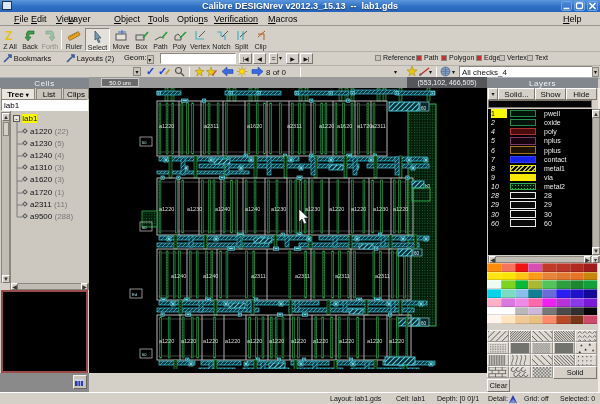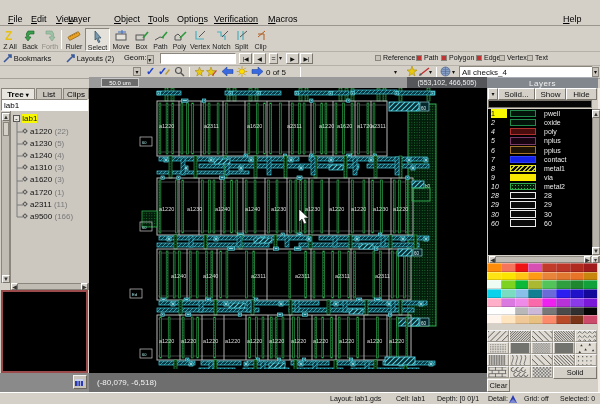--- a/index.html
+++ b/index.html
@@ -73,22 +73,37 @@
 .pt{display:inline-block;vertical-align:top;margin:0;border:1px solid #9a968e;border-top-color:#f2f2f2;border-left-color:#f2f2f2;}
 
 #coordstrip{left:89px;top:373px;width:398px;height:19px;background:#6e6e6e;color:#f2f2f2;font-size:8px;line-height:19px;}
 #leftbottom{left:0;top:373px;width:89px;height:19px;background:#8a8a8a;}
 #statusbar{left:0;top:392px;width:600px;height:12px;background:#d4d0c8;border-top:1px solid #fff;font-size:7px;color:#111;}
 #statusbar span{position:absolute;top:2px;}
 #canvas > svg{display:block;}
 </style></head>
 <body>
 <div id="app">
+  <div id="title" class="abs"><span class="wicon"></span>Calibre DESIGNrev v2012.3_15.13&nbsp; --&nbsp; lab1.gds
+    <span class="wbtn" style="right:28px;">
+        <svg width="9" height="8" style="display:block;margin:0 auto;">
+          <path d="M1.5,6.5 h6" stroke="#fff" stroke-width="1.6"></path>
+        </svg>
+      </span><span class="wbtn" style="right:15px;">
+        <svg width="9" height="8" style="display:block;margin:0 auto;">
+          <rect x="1.5" y="1" width="6" height="5.5" rx="1" fill="none" stroke="#fff" stroke-width="1.4"></rect>
+        </svg>
+      </span><span class="wbtn" style="right:2px;">
+        <svg width="9" height="8" style="display:block;margin:0 auto;">
+          <path d="M1.5,1 L7.5,7 M7.5,1 L1.5,7" stroke="#fff" stroke-width="1.6"></path>
+        </svg>
+      </span>
+  </div>
   <div id="menubar" class="abs">
-    <span style="left:8px;"><span class="u">F</span>ile</span>
+    <span style="left:14px;"><span class="u">F</span>ile</span>
     <span style="left:31px;"><span class="u">E</span>dit</span>
     <span style="left:56px;"><span class="u">V</span>iew</span>
     <span style="left:68px;"><span class="u">L</span>ayer</span>
     <span style="left:114px;"><span class="u">O</span>bject</span>
     <span style="left:148px;"><span class="u">T</span>ools</span>
     <span style="left:177px;">Optio<span class="u">n</span>s</span>
     <span style="left:214px;text-decoration:underline;">Verifica<span class="u">t</span>ion</span>
     <span style="left:268px;"><span class="u">M</span>acros</span>
     <span style="left:563px;"><span class="u">H</span>elp</span>
   </div>
@@ -226,40 +241,41 @@
         </svg></span>
     <span class="it" style="left:236px;top:0px;"><svg width="12" height="11">
           <circle cx="6" cy="5.5" r="2.6" fill="#ffe000" stroke="#c09000" stroke-width="0.6"></circle>
           <g stroke="#c09000" stroke-width="0.8">
             <path d="M6,0.3 v1.8 M6,9 v1.8 M0.8,5.5 h1.8 M9.4,5.5 h1.8 M2.3,1.8 l1.3,1.3 M8.4,8 l1.3,1.3 M2.3,9.3 l1.3,-1.3 M8.4,3.1 l1.3,-1.3"></path>
           </g>
         </svg></span>
     <span class="it" style="left:251px;top:0px;"><svg width="12" height="11">
           <path d="M1,3.5 L7,3.5 7,1 12,5.5 7,10 7,7.5 1,7.5z" fill="#3a6ae0" stroke="#1a3a90" stroke-width="0.5"></path>
         </svg></span>
-    <span class="it" style="left:266px;top:2px;">0 of 5</span>
+    <span class="it" style="left:266px;top:2px;">8 of 0</span>
     <span class="vsep" style="left:300px;top:1px;height:10px;"></span>
     <span class="it" style="left:394px;top:2px;font-size:6px;">▾</span>
       <span class="it" style="left:406px;top:0px;"><svg width="13" height="11">
           <path d="M6,0 L7.3,3.8 11,4 8,6.4 9,10 6,7.8 3,10 4,6.4 1,4 4.7,3.8z" fill="#e8c810" stroke="#a08000" stroke-width="0.5"></path>
         </svg></span>
     <span class="it" style="left:418px;top:0px;"><svg width="13" height="11">
           <path d="M2,9 L11,2" stroke="#c03030" stroke-width="1.4"></path>
           <path d="M1,10 l3,-1 -2,-2z" fill="#555"></path>
         </svg></span>
     <span class="it" style="left:429px;top:2px;font-size:6px;">▾</span>
     <span class="vsep" style="left:436px;top:1px;height:10px;"></span>
     <span class="it" style="left:440px;top:0px;"><svg width="12" height="11">
           <circle cx="5.5" cy="5.5" r="4.5" fill="#8aa2c8" stroke="#4a6288" stroke-width="0.7"></circle>
           <path d="M1,5.5 h9 M5.5,1 v9 M2,3 q3.5,2 7,0 M2,8 q3.5,-2 7,0" stroke="#4a6288" stroke-width="0.5" fill="none"></path>
         </svg></span>
     <span class="it" style="left:452px;top:2px;font-size:6px;">▾</span>
     <span class="it entry" style="left:459px;top:0px;width:134px;height:12px;font-size:8px;line-height:11px;padding-left:2px;">All checks_4</span>
     <span class="it" style="left:592px;top:1px;"><span style="display:inline-block;width:7px;height:10px;background:#c8c4bc;border:1px solid #8a867e;font-size:6px;line-height:9px;text-align:center;">▾</span></span>
   </div>
+  <div id="cellshdr" class="abs hdr">Cells</div>
   <div id="scalestrip" class="abs" style="background:#9a9a9a;height:13px;">
     <span style="position:absolute;left:12px;top:1px;width:38px;height:9px;background:#6a6a6a;border:1px solid #c8c8c8;color:#fff;font-size:6px;text-align:center;line-height:8px;">50.0 um</span>
     <span style="position:absolute;right:0px;top:0px;width:80px;height:11px;background:#55565a;color:#f0f0f0;font-size:7px;line-height:11px;text-align:center;">(553,102, 466,505)</span>
   </div>
   <div id="layershdr" class="abs hdr">Layers</div>
 
   <div id="leftp" class="abs">
     <span class="tab act" style="left:1px;width:34px;">Tree <span style="font-size:6px;">▾</span></span>
     <span class="tab" style="left:36px;width:26px;">List</span>
     <span class="tab" style="left:63px;width:26px;">Clips</span>
@@ -271,21 +287,21 @@
     </div>
     <div id="treebox">
       <div class="ti" style="left:2px;top:3px;"><span style="display:inline-block;width:7px;height:7px;border:1px solid #555;background:#e8e5df;font-size:7px;line-height:6px;text-align:center;vertical-align:0px;">-</span> <span class="yel">lab1</span></div>
       <div class="ti" style="left:12px;top:15.5px;"><span class="diam"></span>a1220 <span class="cnt">(22)</span></div>
       <div class="ti" style="left:12px;top:27.7px;"><span class="diam"></span>a1230 <span class="cnt">(5)</span></div>
       <div class="ti" style="left:12px;top:39.9px;"><span class="diam"></span>a1240 <span class="cnt">(4)</span></div>
       <div class="ti" style="left:12px;top:52.1px;"><span class="diam"></span>a1310 <span class="cnt">(3)</span></div>
       <div class="ti" style="left:12px;top:64.3px;"><span class="diam"></span>a1620 <span class="cnt">(3)</span></div>
       <div class="ti" style="left:12px;top:76.5px;"><span class="diam"></span>a1720 <span class="cnt">(1)</span></div>
       <div class="ti" style="left:12px;top:88.7px;"><span class="diam"></span>a2311 <span class="cnt">(11)</span></div>
-      <div class="ti" style="left:12px;top:100.9px;"><span class="diam"></span>a9500 <span class="cnt">(166)</span></div>
+      <div class="ti" style="left:12px;top:100.9px;"><span class="diam"></span>a9500 <span class="cnt">(288)</span></div>
       <svg style="position:absolute;left:5px;top:10px;" width="10" height="98">
           <path d="M1,0 V96 M1,11 h6 M1,23 h6 M1,35 h6 M1,47 h6 M1,60 h6 M1,72 h6 M1,84 h6 M1,96 h6" stroke="#7a7a7a" stroke-width="1" fill="none"></path>
         </svg>
     </div>
     <div class="vscroll" style="left:10px;top:195px;width:79px;height:7px;">
       <span class="sb-btn" style="left:0px;top:-1px;width:7px;height:7px;line-height:6px;">◀</span>
       <span class="sb-btn" style="right:0px;top:-1px;width:7px;height:7px;line-height:6px;">▶</span>
     </div>
     <div id="preview"></div>
   </div>
@@ -1290,23 +1306,20 @@
   </div>
 
   <div id="leftbottom" class="abs">
     <span style="position:absolute;right:2px;top:2px;width:14px;height:14px;background:#c8c4bc;border:1px solid #f2f2f2;border-right-color:#6a665e;border-bottom-color:#6a665e;"></span>
     <svg style="position:absolute;right:5px;top:5px;" width="9" height="9">
         <rect x="0" y="1" width="8" height="7" fill="#2a3ab0"></rect>
         <rect x="0" y="1" width="8" height="2" fill="#c8d0ec"></rect>
         <path d="M3,3 v5 M5.5,3 v5" stroke="#fff" stroke-width="0.6"></path>
       </svg>
   </div>
-  <div id="coordstrip" class="abs">
-    <span style="margin-left:8px;">(-80,079, -6,518)</span>
-  </div>
   <div id="statusbar" class="abs">
     <span style="left:330px;">Layout: lab1.gds</span>
     <span style="left:396px;">Cell: lab1</span>
     <span style="left:437px;">Depth: [0 0]/1</span>
     <span style="left:488px;">Detail:</span>
     <span style="left:508px;top:1px;"><svg width="11" height="10">
           <path d="M1,9 L5,1 9,9z" fill="#2a3ab0"></path>
           <path d="M1,9 L5,5 9,9z" fill="#7a86d0"></path>
         </svg></span>
     <span style="left:524px;">Grid: off</span>

